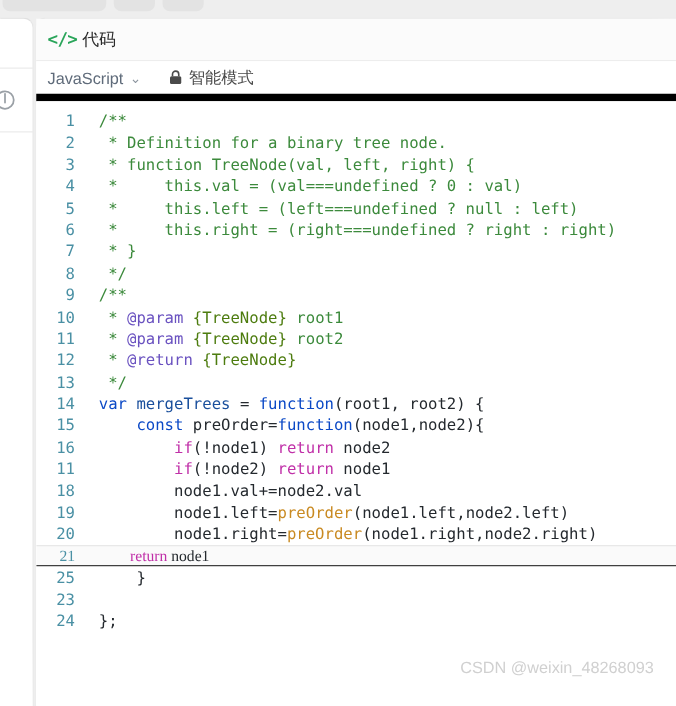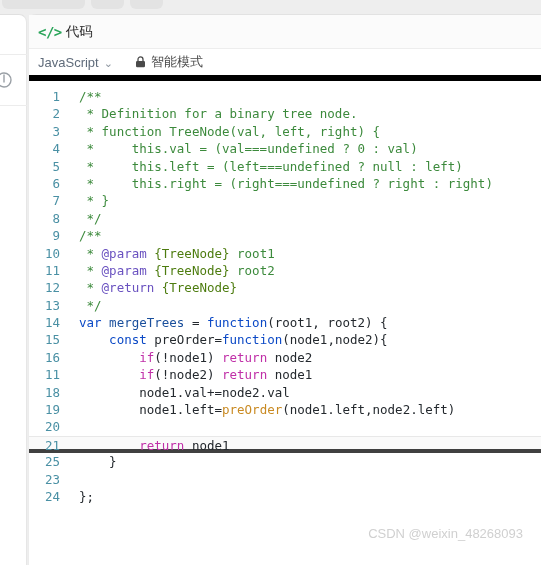--- a/index.html
+++ b/index.html
@@ -144,22 +144,23 @@
   }
   .code-line {
     position: relative;
     display: flex;
     height: 17.4px;
     white-space: pre;
   }
   .code-line.active {
     background: #fafafa;
     border-top: 1px solid #e8e8e8;
-    border-bottom: 4px solid #404040;
+    border-bottom: 1px solid #404040;
     height: 17.4px;
+    font-family: Liberation Serif, serif;
   }
   .ln {
     width: 40px;
     min-width: 40px;
     text-align: right;
     padding-right: 9px;
     color: #4a90a4;
     user-select: none;
   }
   .code-text {
@@ -258,21 +259,21 @@
           <div class="code-line"><span class="ln">10</span><span class="code-text"><span class="c-com"> * <span class="c-doc">@param</span> <span class="c-type">{TreeNode}</span> root1</span></span></div>
           <div class="code-line"><span class="ln">11</span><span class="code-text"><span class="c-com"> * <span class="c-doc">@param</span> <span class="c-type">{TreeNode}</span> root2</span></span></div>
           <div class="code-line"><span class="ln">12</span><span class="code-text"><span class="c-com"> * <span class="c-doc">@return</span> <span class="c-type">{TreeNode}</span></span></span></div>
           <div class="code-line"><span class="ln">13</span><span class="code-text"><span class="c-com"> */</span></span></div>
           <div class="code-line"><span class="ln">14</span><span class="code-text"><span class="c-kw">var</span> <span class="c-fn">mergeTrees</span> = <span class="c-kw">function</span>(root1, root2) {</span></div>
           <div class="code-line"><span class="ln">15</span><span class="code-text">    <span class="c-kw">const</span> preOrder=<span class="c-kw">function</span>(node1,node2){</span></div>
           <div class="code-line"><span class="ln">16</span><span class="code-text">        <span class="c-kw2">if</span>(!node1) <span class="c-kw2">return</span> node2</span></div>
           <div class="code-line"><span class="ln">11</span><span class="code-text">        <span class="c-kw2">if</span>(!node2) <span class="c-kw2">return</span> node1</span></div>
           <div class="code-line"><span class="ln">18</span><span class="code-text">        node1.val+=node2.val</span></div>
           <div class="code-line"><span class="ln">19</span><span class="code-text">        node1.left=<span class="c-call">preOrder</span>(node1.left,node2.left)</span></div>
-          <div class="code-line"><span class="ln">20</span></div>
+          <div class="code-line"><span class="ln">20</span><span class="code-text">        node1.right=<span class="c-call">preOrder</span>(node1.right,node2.right)</span></div>
           <div class="code-line active"><span class="ln">21</span><span class="code-text">        <span class="c-kw2">return</span> node1</span></div>
           <div class="code-line"><span class="ln">25</span><span class="code-text">    }</span></div>
           <div class="code-line"><span class="ln">23</span></div>
           <div class="code-line"><span class="ln">24</span><span class="code-text">};</span></div>
         </div>
       <div class="watermark">CSDN @weixin_48268093</div>
     </div>
 
   </div>
 </div>

